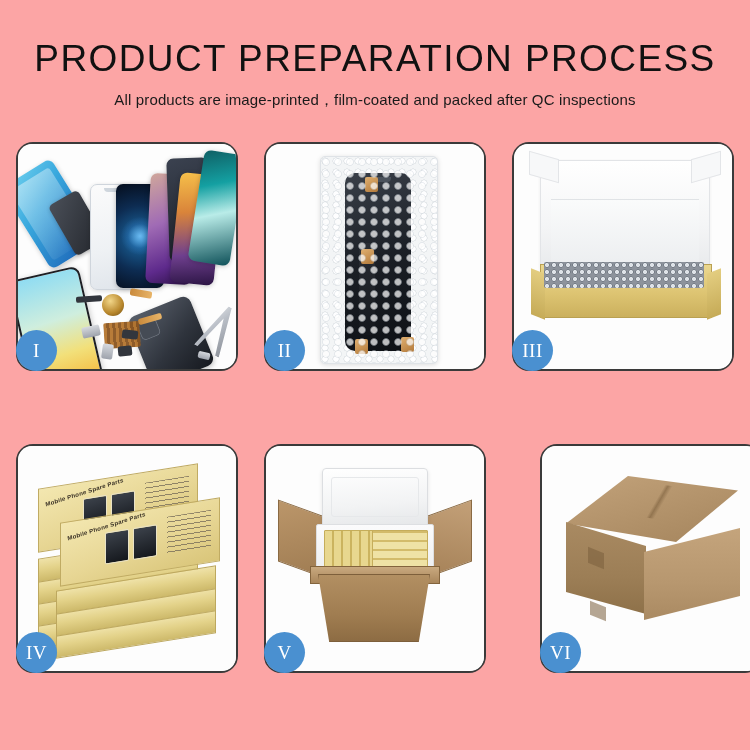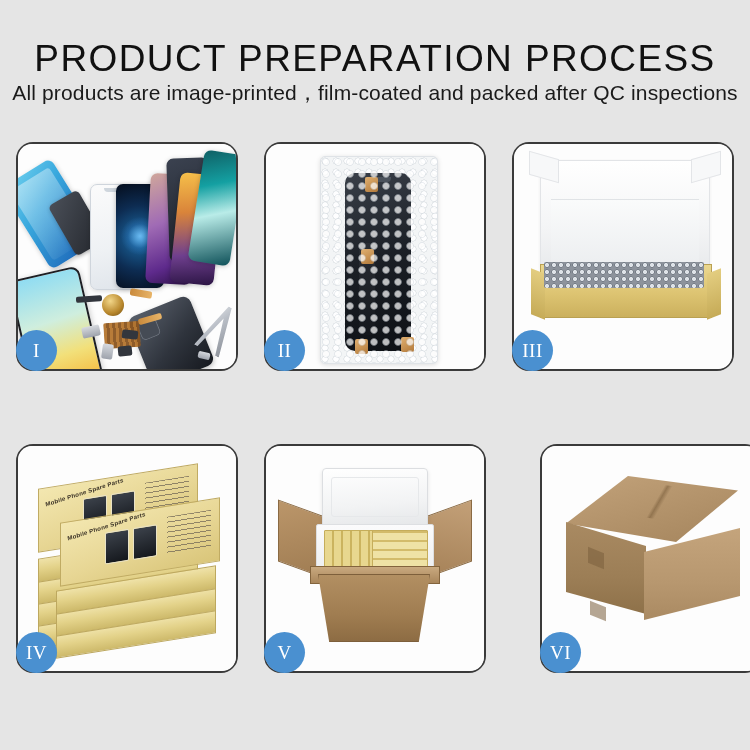--- a/index.html
+++ b/index.html
@@ -12,44 +12,44 @@
     height: 750px;
     overflow: hidden;
     font-family: "Liberation Sans", sans-serif;
     -webkit-font-smoothing: antialiased;
   }
 
   .page {
     position: relative;
     width: 750px;
     height: 750px;
-    background: #e5e5e5;
+    background: #fca5a5;
   }
 
   
   .header {
     position: absolute;
     top: 38px;
     left: 0;
     width: 750px;
     text-align: center;
   }
   .title {
     font-family: "Liberation Sans", sans-serif;
     font-size: 37px;
     font-weight: 400;
     letter-spacing: 1.4px;
     color: #111111;
     line-height: 42px;
     white-space: nowrap;
   }
   .subtitle {
-    margin-top: 3px;
+    margin-top: 10px;
     font-family: "Liberation Sans", sans-serif;
-    font-size: 21px;
+    font-size: 15px;
     font-weight: 400;
     letter-spacing: 0.15px;
     color: #1a1a1a;
     line-height: 20px;
     white-space: nowrap;
   }
 
   
   .grid {
     position: absolute;

